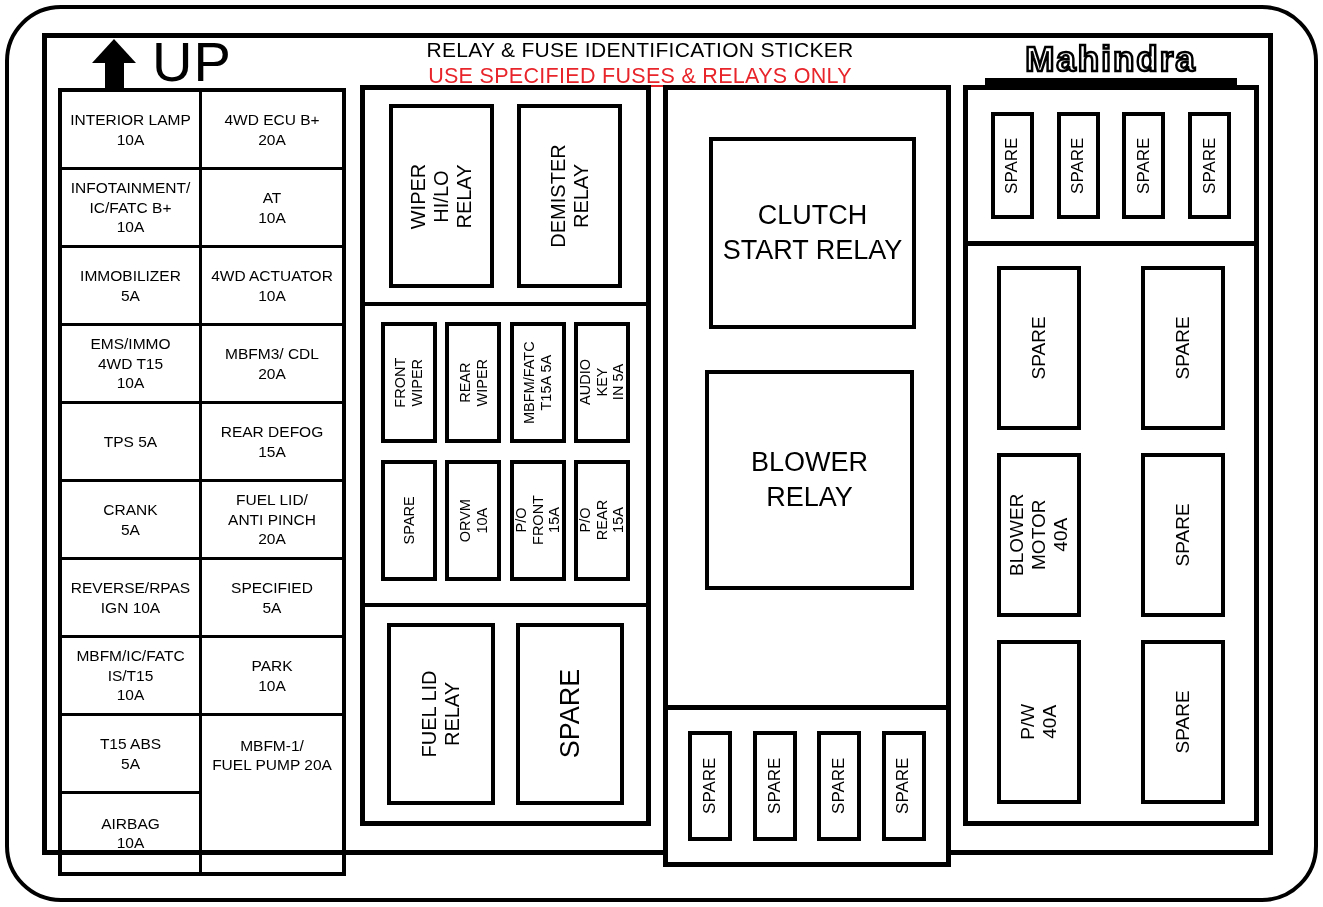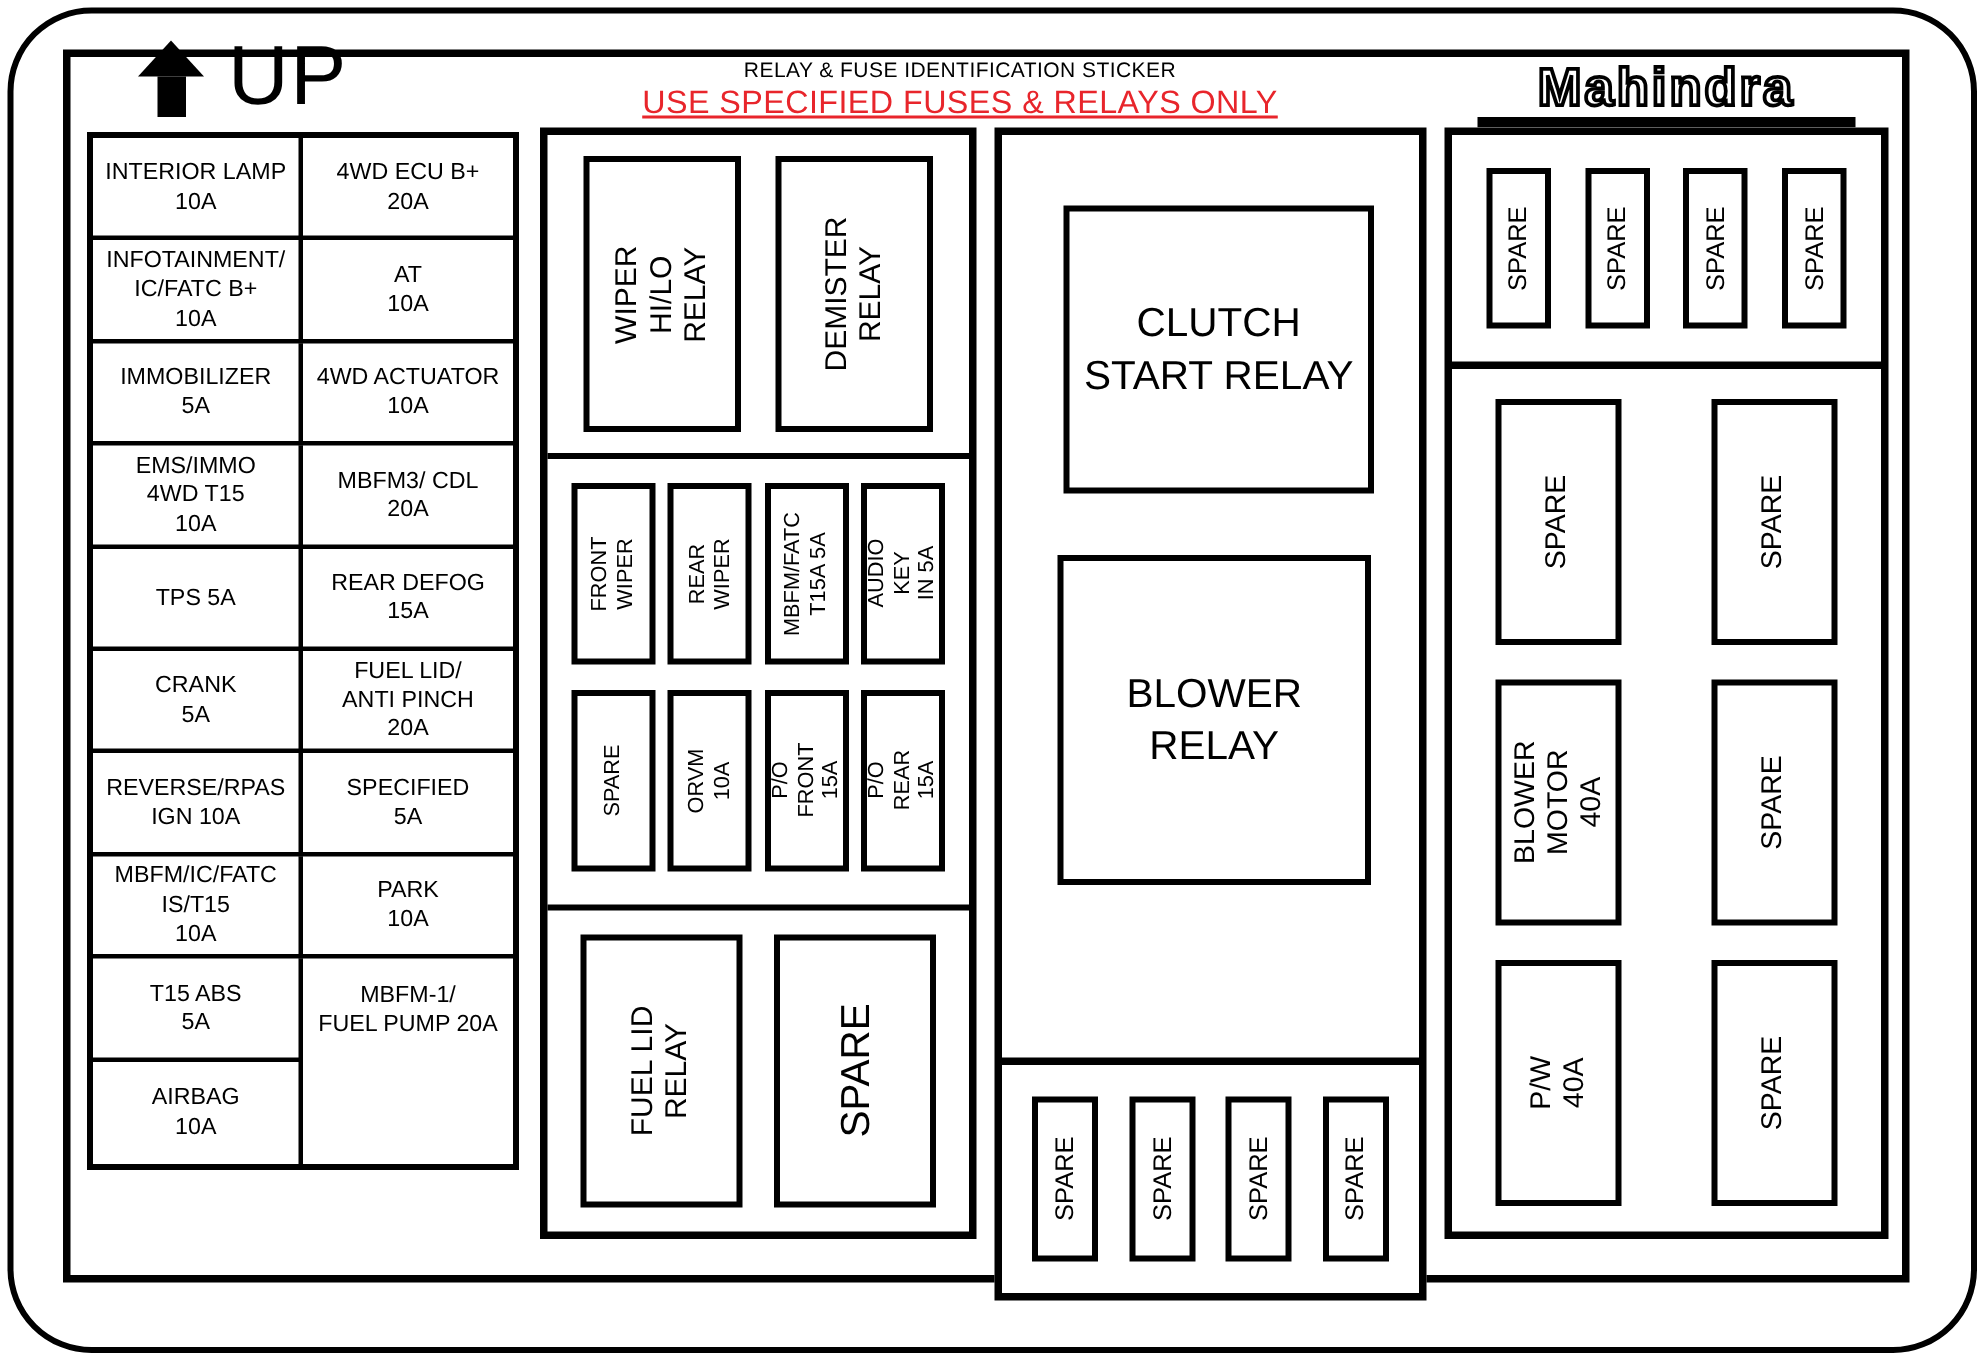--- a/index.html
+++ b/index.html
@@ -9,37 +9,37 @@
   }
   .outer-border{
     position:absolute;left:5px;top:5px;right:5px;bottom:5px;
     border:4px solid #000;border-radius:56px;
   }
   .inner-border{
     position:absolute;left:42px;top:33px;width:1221px;height:812px;
     border:5px solid #000;
   }
   
-  .up-group{position:absolute;left:92px;top:24px;display:flex;align-items:flex-start;}
+  .up-group{position:absolute;left:92px;top:36px;display:flex;align-items:flex-start;}
   .up-arrow{display:flex;flex-direction:column;align-items:center;margin-top:3px;}
   .up-arrow .head{width:0;height:0;border-left:22px solid transparent;border-right:22px solid transparent;border-bottom:24px solid #000;}
   .up-arrow .stem{width:19px;height:27px;background:#000;}
   .up-label{font-size:56px;line-height:52px;margin-left:16px;letter-spacing:1px;}
   .header-center{position:absolute;left:380px;top:38px;width:520px;text-align:center;}
-  .header-title{font-size:14px;letter-spacing:0.3px;}
+  .header-title{font-size:21px;letter-spacing:0.3px;}
   .header-subtitle{font-size:21.5px;color:#e8252b;margin-top:2px;letter-spacing:0.3px;text-decoration:underline;}
   .brand{position:absolute;left:985px;top:42px;width:252px;text-align:center;}
   .brand-word{
     font-size:35px;font-weight:700;letter-spacing:2px;line-height:34px;
     color:#fff;-webkit-text-stroke:2.5px #000;text-stroke:2.5px #000;
   }
   .brand-underline{height:7px;background:#000;margin-top:2px;}
   
   .fuse-table{
-    position:absolute;left:58px;top:88px;width:288px;height:692px;
+    position:absolute;left:58px;top:88px;width:288px;height:788px;
     border:4px solid #000;box-sizing:border-box;
     display:grid;grid-template-columns:140px 1fr;grid-template-rows:repeat(10,1fr);
   }
   .fuse-cell{
     border-right:3px solid #000;border-bottom:3px solid #000;
     display:flex;align-items:center;justify-content:center;
     text-align:center;white-space:pre-line;font-size:15.5px;line-height:1.25;
     padding:2px;overflow:hidden;
   }
   .fuse-cell:nth-child(even){border-right:none;}

